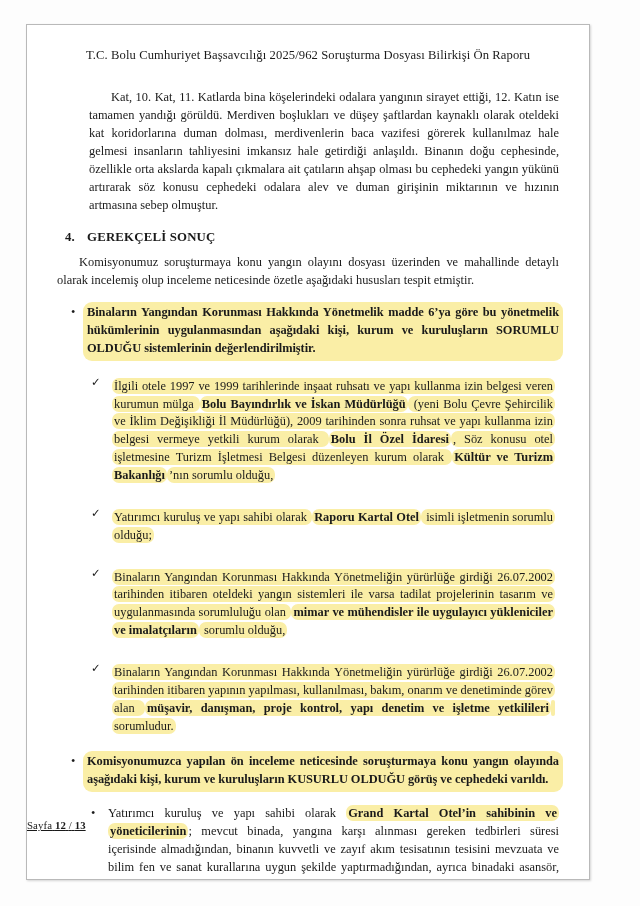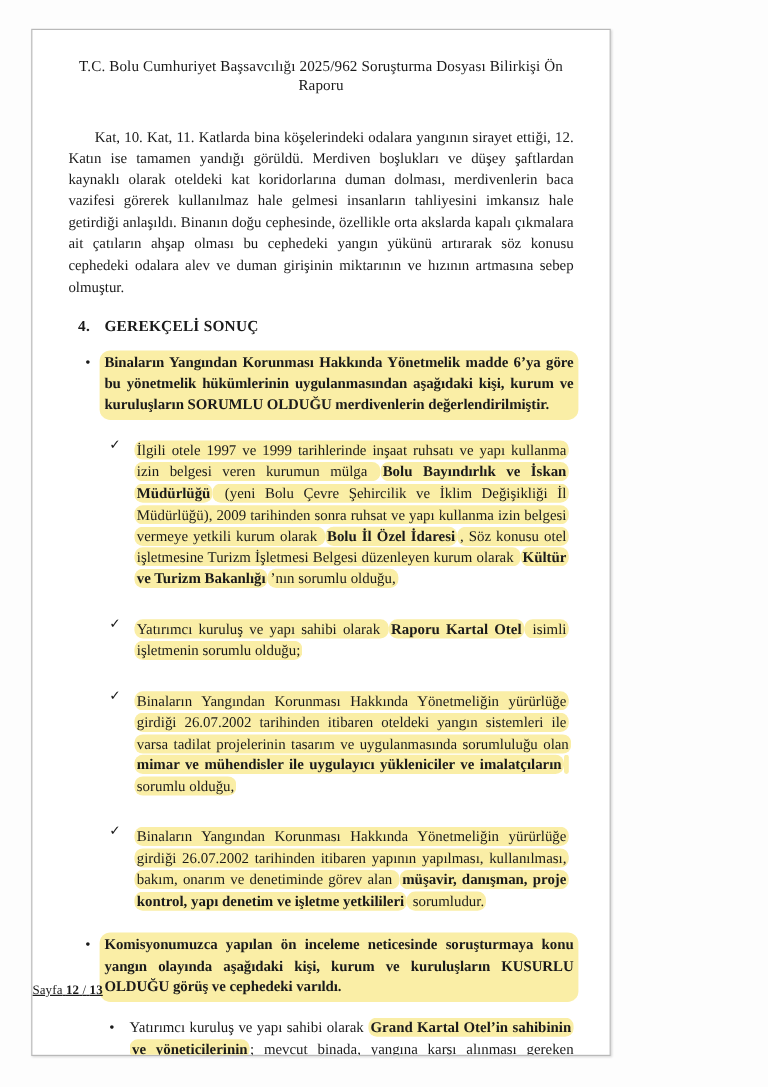--- a/index.html
+++ b/index.html
@@ -22,21 +22,21 @@
     left: 0; top: 0;
     width: 640px;
     height: 906px;
     background: #fdfdfd;
   }
 
   .page-sheet {
     position: absolute;
     left: 26px;
     top: 24px;
-    width: 483px;
+    width: 564px;
     height: 856px;
     background: #ffffff;
     border: 1px solid #b9b9b9;
     box-sizing: border-box;
     box-shadow: 1px 1px 2px rgba(0,0,0,0.16);
     overflow: hidden;
   }
 
   .page-inner {
     position: absolute;
@@ -63,20 +63,21 @@
     line-height: 1.44;
     text-align: justify;
     text-justify: inter-word;
     margin: 0;
     hyphens: none;
   }
 
   .intro-para {
     margin-top: 24px;
     text-indent: 22px;
+    margin-left: 32px;
   }
 
   
   .section-head {
     display: flex;
     align-items: baseline;
     margin-top: 16px;
     margin-left: 8px;
     font-weight: bold;
     font-size: 12.8px;
@@ -192,24 +193,25 @@
 
       <div class="doc-header">T.C. Bolu Cumhuriyet Başsavcılığı 2025/962 Soruşturma Dosyası Bilirkişi Ön Raporu</div>
 
       <p class="para intro-para">Kat, 10. Kat, 11. Katlarda bina köşelerindeki odalara yangının sirayet ettiği, 12. Katın ise tamamen yandığı görüldü. Merdiven boşlukları ve düşey şaftlardan kaynaklı olarak oteldeki kat koridorlarına duman dolması, merdivenlerin baca vazifesi görerek kullanılmaz hale gelmesi insanların tahliyesini imkansız hale getirdiği anlaşıldı. Binanın doğu cephesinde, özellikle orta akslarda kapalı çıkmalara ait çatıların ahşap olması bu cephedeki yangın yükünü artırarak söz konusu cephedeki odalara alev ve duman girişinin miktarının ve hızının artmasına sebep olmuştur.</p>
 
       <div class="section-head">
         <span class="sec-num">4.</span>
         <span class="sec-title">GEREKÇELİ SONUÇ</span>
       </div>
 
+      <p class="para after-head">Komisyonumuz soruşturmaya konu yangın olayını dosyası üzerinden ve mahallinde detaylı olarak incelemiş olup inceleme neticesinde özetle aşağıdaki hususları tespit etmiştir.</p>
 
       <div class="blk lvl1 hl-block">
         <span class="marker">•</span>
-        <span class="body"><span>Binaların Yangından Korunması Hakkında Yönetmelik madde 6’ya göre bu yönetmelik hükümlerinin uygulanmasından aşağıdaki kişi, kurum ve kuruluşların </span><span class="u">SORUMLU OLDUĞU</span><span> merdivenlerin değerlendirilmiştir.</span></span>
+        <span class="body"><span>Binaların Yangından Korunması Hakkında Yönetmelik madde 6’ya göre bu yönetmelik hükümlerinin uygulanmasından aşağıdaki kişi, kurum ve kuruluşların </span><span class="u">SORUMLU OLDUĞU</span><span> sistemlerinin değerlendirilmiştir.</span></span>
       </div>
 
       <div id="responsible-list">
           <div class="blk lvl2 hl-block partial">
             <span class="marker">✓</span>
             <span class="body"><span class="hl">İlgili otele 1997 ve 1999 tarihlerinde inşaat ruhsatı ve yapı kullanma izin belgesi veren kurumun mülga </span><span class="b hl">Bolu Bayındırlık ve İskan Müdürlüğü</span><span class="hl"> (yeni Bolu Çevre Şehircilik ve İklim Değişikliği İl Müdürlüğü), 2009 tarihinden sonra ruhsat ve yapı kullanma izin belgesi vermeye yetkili kurum olarak </span><span class="b hl">Bolu İl Özel İdaresi</span><span class="hl">, Söz konusu otel işletmesine Turizm İşletmesi Belgesi düzenleyen kurum olarak </span><span class="b hl">Kültür ve Turizm Bakanlığı</span><span class="hl">’nın sorumlu olduğu,</span></span>
           </div>
           <div class="blk lvl2 hl-block partial">
             <span class="marker">✓</span>
             <span class="body"><span class="hl">Yatırımcı kuruluş ve yapı sahibi olarak </span><span class="b hl">Raporu Kartal Otel</span><span class="hl"> isimli işletmenin sorumlu olduğu;</span></span>

